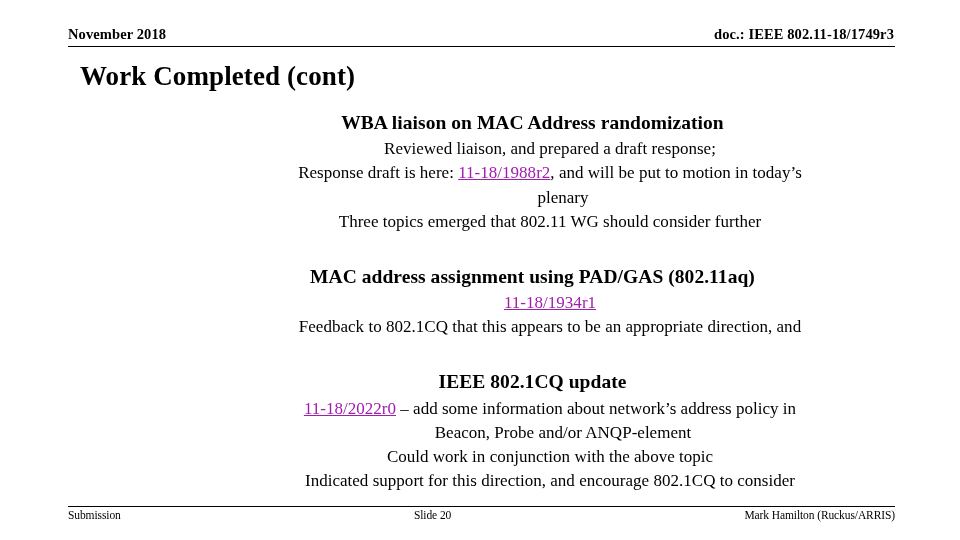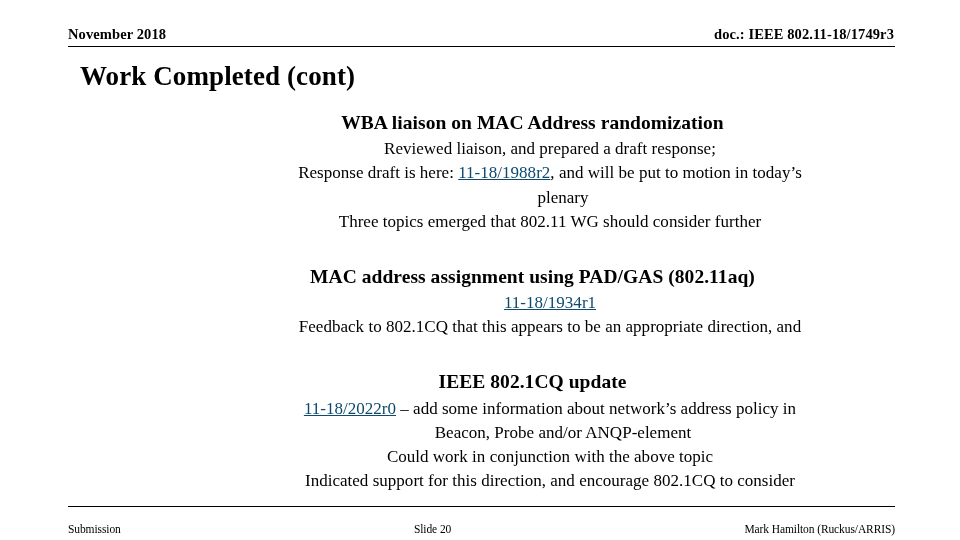--- a/index.html
+++ b/index.html
@@ -84,32 +84,32 @@
     text-indent: 0;
     padding-left: 0;
   }
   .lvl2 .wrap-in {
     display: inline-block;
     width: 26px;
   }
   .gap-lg { height: 30px; }
 
   a.doclink, .doclink {
-    color: #0c4a6e;
+    color: #a21caf;
     text-decoration: underline;
   }
 
   
   .slide-footer {
     position: absolute;
     left: 68px;
     top: 506px;
     width: 827px;
     border-top: 1.4px solid #000000;
-    padding-top: 16px;
+    padding-top: 2px;
     display: flex;
     align-items: flex-start;
     font-size: 11.5px;
     letter-spacing: -0.1px;
   }
   .ft-left  { flex: 0 0 auto; white-space: nowrap; }
   .ft-mid   { flex: 1 1 auto; text-align: center; white-space: nowrap; }
   .ft-right { flex: 0 0 auto; white-space: nowrap; }
 </style>
 </head>

